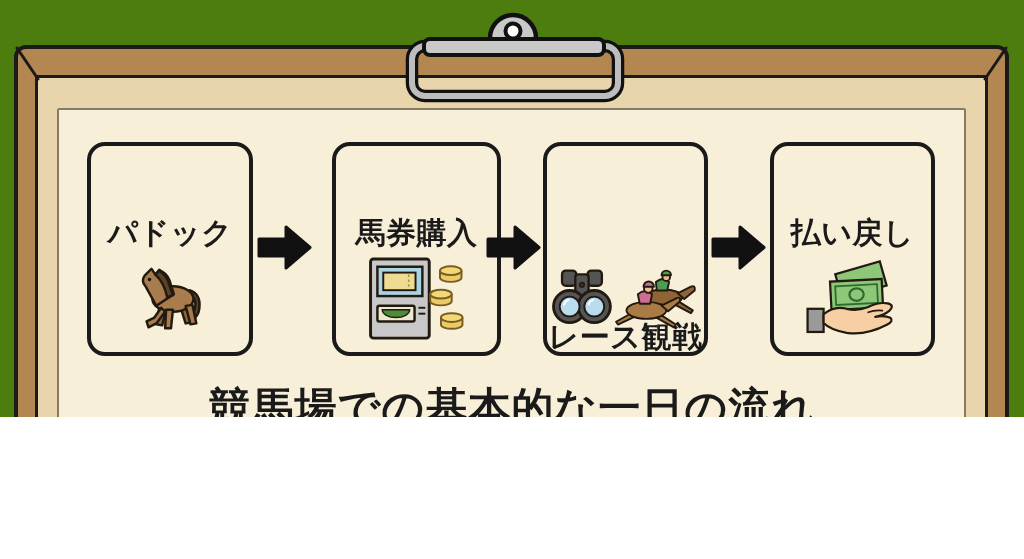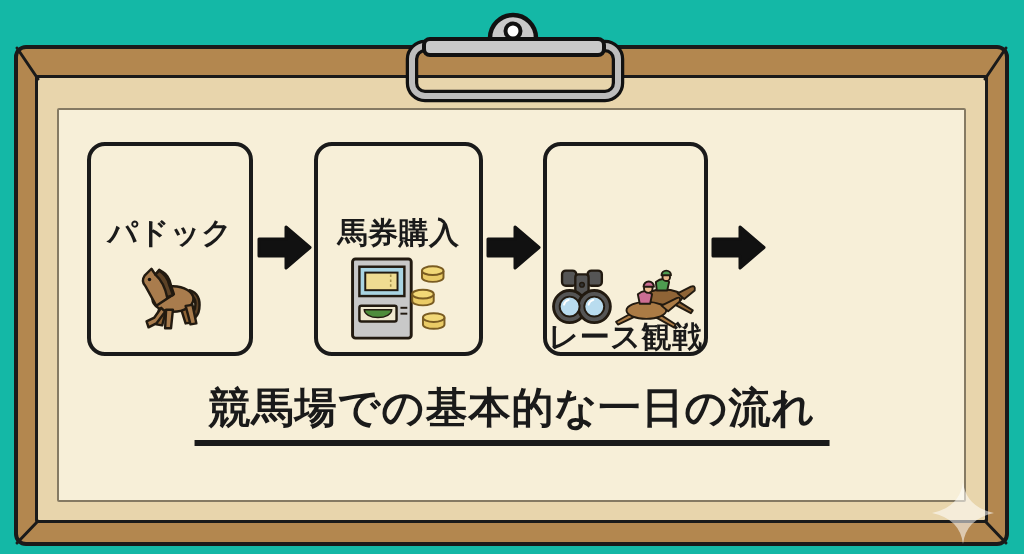--- a/index.html
+++ b/index.html
@@ -1,17 +1,17 @@
 <!DOCTYPE html>
 <html style="--frame-wood: #b3874f; --mat: #e8d5ac; --paper: #f7efd8; --outline: #1a1a1a; --clip-metal: #c9c9c9; --arrow: #111111;"><head>
 <meta charset="utf-8">
 <style>
   html,body{margin:0;padding:0;background:#ffffff;}
   .stage{
-    position:relative;width:1024px;height:554px;background:#14b8a6;overflow:hidden;
+    position:relative;width:1024px;height:417px;background:#4d7c0f;overflow:hidden;
     font-family:"Liberation Sans","DejaVu Sans",sans-serif;color:#1a1a1a;
   }
   
   .frame{
     position:absolute;left:14px;top:45px;width:995px;height:501px;box-sizing:border-box;
     background:var(--frame-wood,#b3874f);
     border:4px solid var(--outline,#1a1a1a);border-radius:12px;
   }
   .mat{
     position:absolute;left:17px;right:17px;top:26px;bottom:19px;box-sizing:border-box;
@@ -27,21 +27,21 @@
   .clip{position:absolute;left:398px;top:8px;width:232px;height:102px;}
   .sparkle{position:absolute;left:930px;top:480px;width:66px;height:66px;}
   
   .card{
     position:absolute;top:142px;height:214px;box-sizing:border-box;
     background:var(--paper,#f7efd8);
     border:4px solid var(--outline,#1a1a1a);border-radius:18px;
     display:flex;flex-direction:column;align-items:center;
   }
   .card1{left:87px;width:166px;}
-  .card2{left:314px;width:169px;}
+  .card2{left:332px;width:169px;}
   .card3{left:543px;width:165px;justify-content:flex-end;}
   .card4{left:770px;width:165px;}
   .card-label{
     margin-top:72px;font-size:30px;font-weight:bold;line-height:1;
     white-space:nowrap;letter-spacing:0.5px;
   }
   .card-icon{
     position:absolute;bottom:8px;left:0;right:0;height:90px;
     display:flex;align-items:center;justify-content:center;
   }
@@ -155,20 +155,42 @@
             <path d="M115,45 L131,37 Q136,35 134,41 L122,51 Z" fill="#ab7b45"></path>
             <path d="M90,33 q8,-7 15,0 l-2,10 -11,0 z" fill="#cd6e93"></path>
             <circle cx="101" cy="27" r="4.5" fill="#eebd92"></circle>
             <path d="M96,25 a5.5,5.5 0 0 1 11,0 z" fill="#cd6e93"></path>
           </g>
         </g>
       </svg>
     </div>
   </div>
 
+  <div class="card card4">
+    <div class="card-label">払い戻し</div>
+    <div class="card-icon">
+      <svg width="98" height="86" viewBox="0 0 110 94">
+        <g>
+          <g transform="rotate(-16 62 26)">
+            <rect x="38" y="12" width="52" height="28" fill="#8cc878" stroke="#221a10" stroke-width="2.5"></rect>
+          </g>
+          <g transform="rotate(-3 59 42)">
+            <rect x="30" y="26" width="58" height="32" fill="#8cc878" stroke="#221a10" stroke-width="2.5"></rect>
+            <rect x="35.5" y="31.5" width="47" height="21" fill="none" stroke="#2f6b2f" stroke-width="2"></rect>
+            <ellipse cx="59" cy="42" rx="8" ry="7" fill="#8cc878" stroke="#2f6b2f" stroke-width="2.5"></ellipse>
+          </g>
+        </g>
+        <g>
+          <rect x="4" y="58" width="18" height="26" fill="#9a9a9a" stroke="#221a10" stroke-width="2.5"></rect>
+          <path d="M22,64 Q34,54 48,58 Q60,61 72,56 Q84,50 94,52 Q102,54 96,60 Q90,65 80,67 Q90,65 97,68 Q101,72 93,76 Q70,88 48,85 Q30,82 22,74 Z" fill="#f6cfa4" stroke="#221a10" stroke-width="2.5" stroke-linejoin="round"></path>
+          <path d="M72,62 q8,-3 16,-2" fill="none" stroke="#221a10" stroke-width="1.8" stroke-linecap="round"></path>
+        </g>
+      </svg>
+    </div>
+  </div>
 
   <svg class="arrow arrow1" viewBox="0 0 55 47">
     <polygon points="2,15 29,15 29,3 53,23.5 29,44 29,32 2,32" fill="#111" stroke="#111" stroke-width="3" stroke-linejoin="round"></polygon>
   </svg>
   <svg class="arrow arrow2" viewBox="0 0 55 47">
     <polygon points="2,15 29,15 29,3 53,23.5 29,44 29,32 2,32" fill="#111" stroke="#111" stroke-width="3" stroke-linejoin="round"></polygon>
   </svg>
   <svg class="arrow arrow3" viewBox="0 0 55 47">
     <polygon points="2,15 29,15 29,3 53,23.5 29,44 29,32 2,32" fill="#111" stroke="#111" stroke-width="3" stroke-linejoin="round"></polygon>
   </svg>

